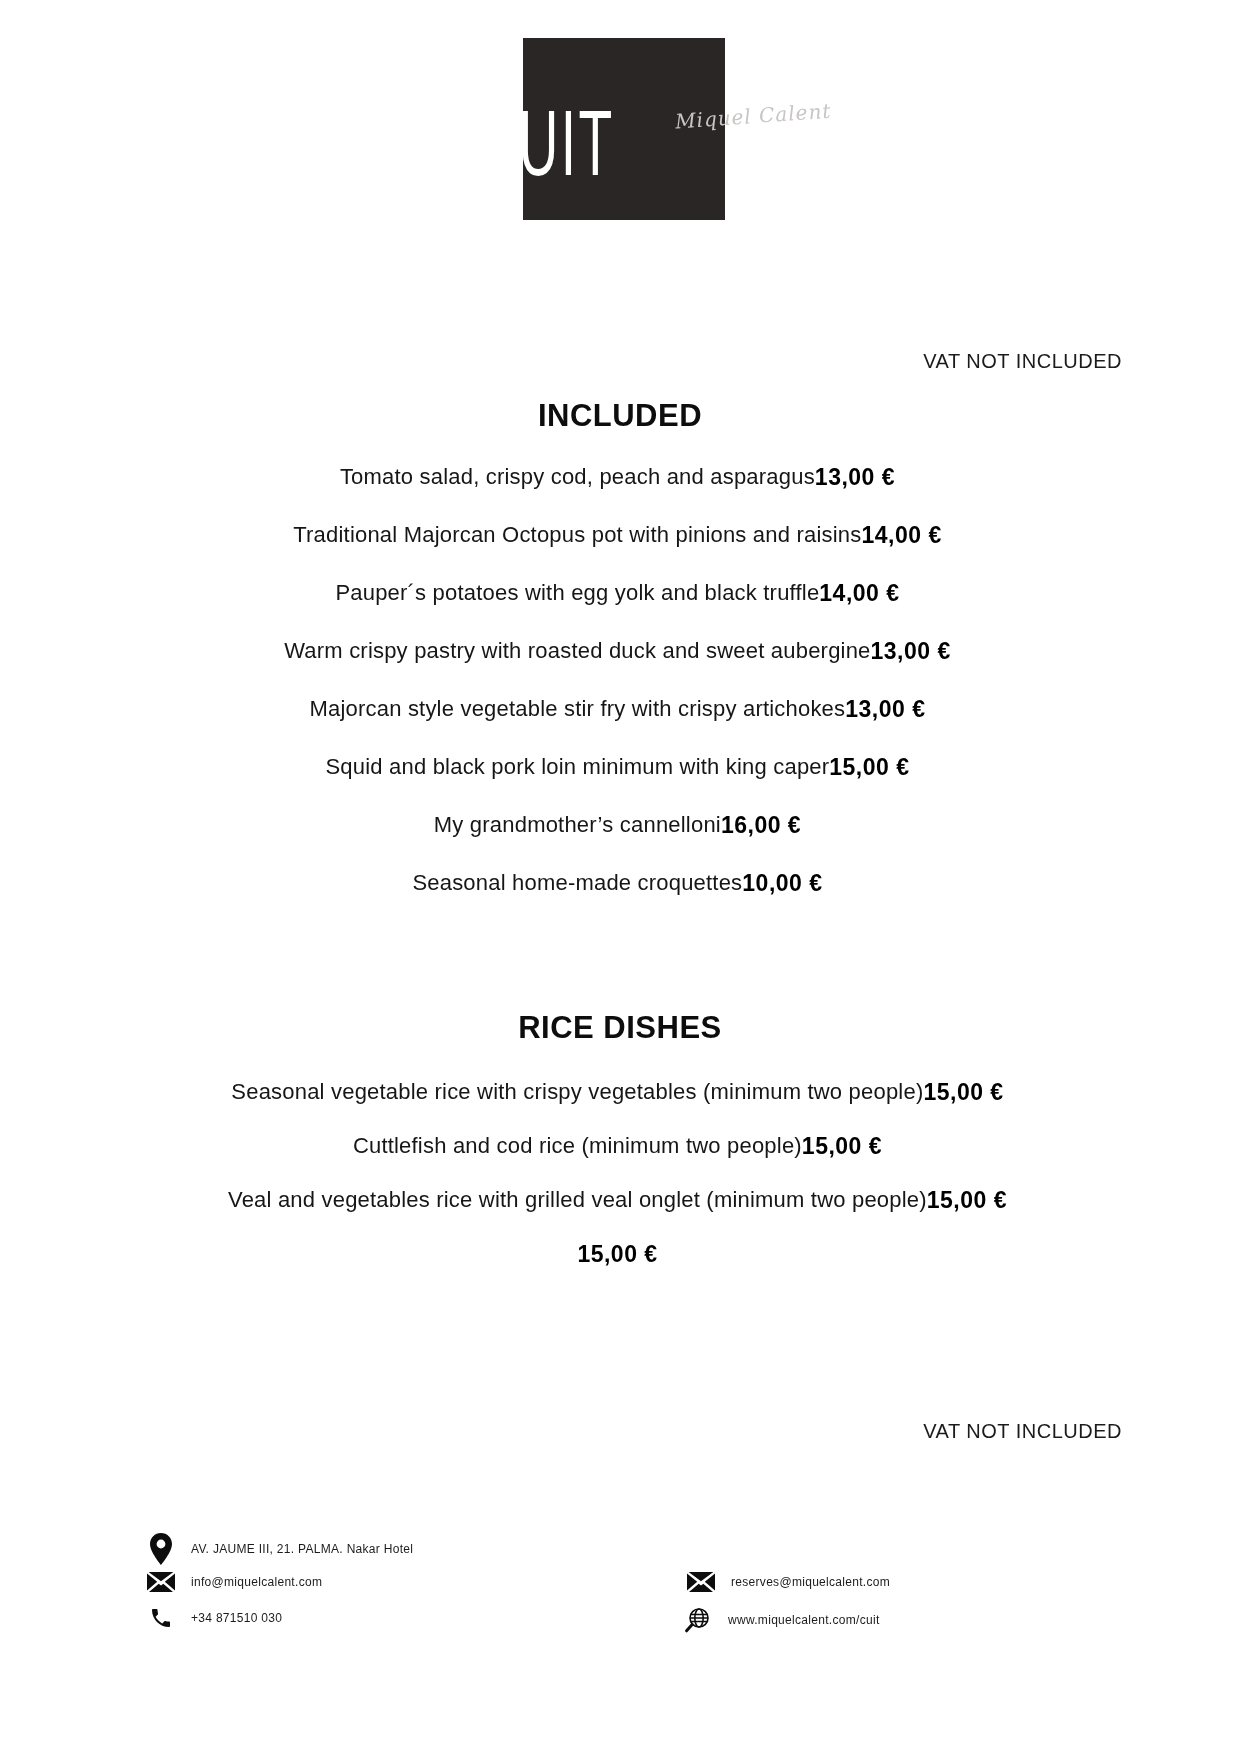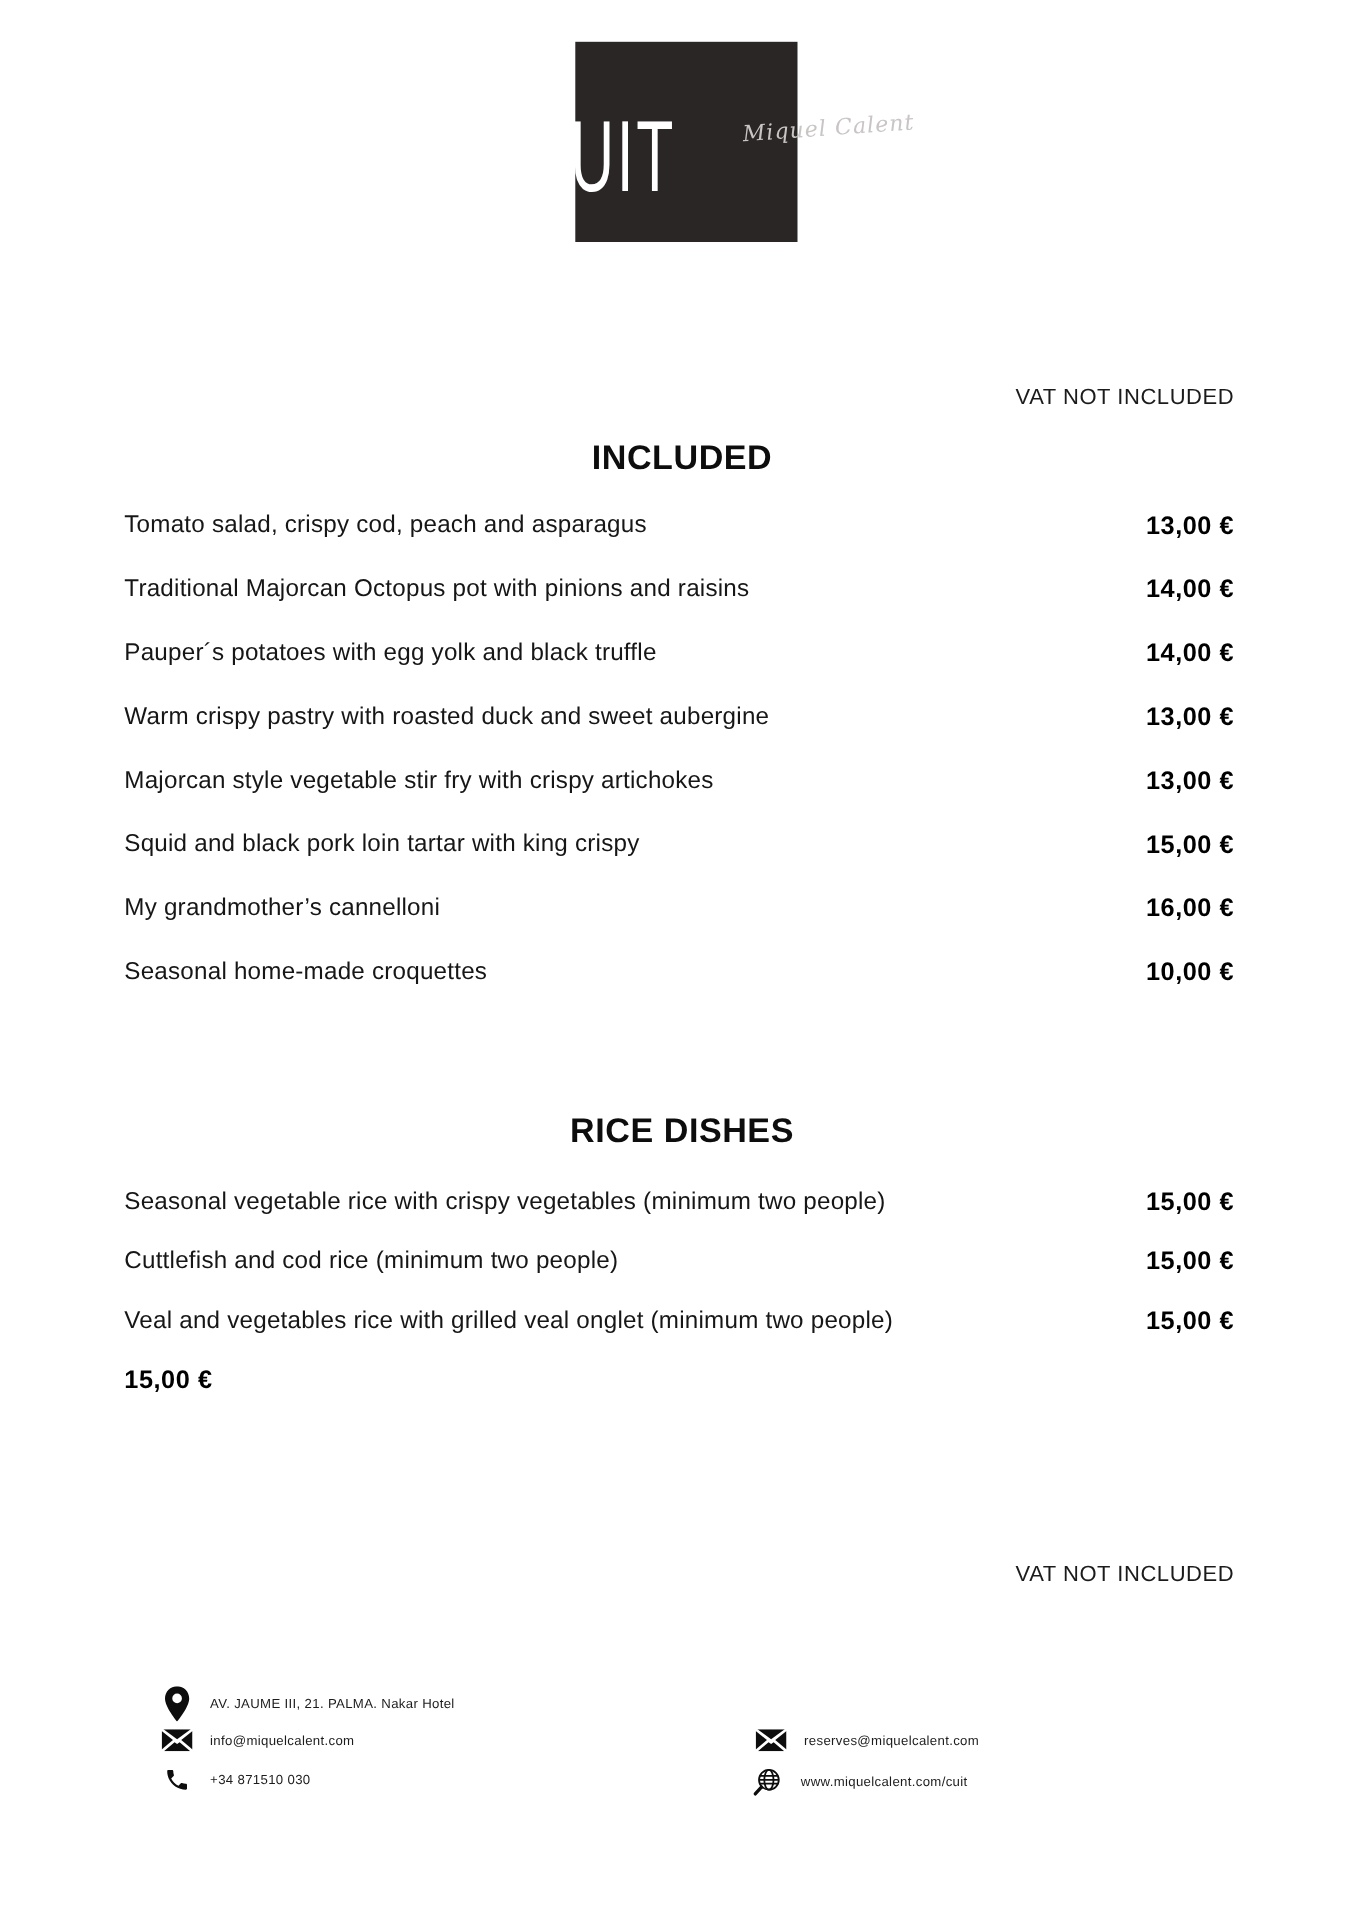--- a/index.html
+++ b/index.html
@@ -64,21 +64,21 @@
   .title-starters { top:398px; }
   .title-rice { top:1010px; }
 
   
   .menu-list {
     position:absolute; left:113px; right:118px;
   }
   .list-starters { top:448px; }
   .list-rice { top:1065px; }
   .menu-row {
-    display:flex; align-items:center; justify-content:space-between;
+    display:flex; align-items:center; justify-content:center;
   }
   .list-starters .menu-row { height:58px; }
   .list-rice .menu-row { height:54px; }
   .item-name {
     font-size:22px;
     color:#161616;
     letter-spacing:0.2px;
     white-space:nowrap;
   }
   .item-price {
@@ -134,21 +134,21 @@
     </div>
     <div class="menu-row">
       <span class="item-name">Warm crispy pastry with roasted duck and sweet aubergine</span>
       <span class="item-price">13,00 €</span>
     </div>
     <div class="menu-row">
       <span class="item-name">Majorcan style vegetable stir fry with crispy artichokes</span>
       <span class="item-price">13,00 €</span>
     </div>
     <div class="menu-row">
-      <span class="item-name">Squid and black pork loin tartar with king crispy</span>
+      <span class="item-name">Squid and black pork loin minimum with king caper</span>
       <span class="item-price">15,00 €</span>
     </div>
     <div class="menu-row">
       <span class="item-name">My grandmother’s cannelloni</span>
       <span class="item-price">16,00 €</span>
     </div>
     <div class="menu-row">
       <span class="item-name">Seasonal home-made croquettes</span>
       <span class="item-price">10,00 €</span>
     </div>

